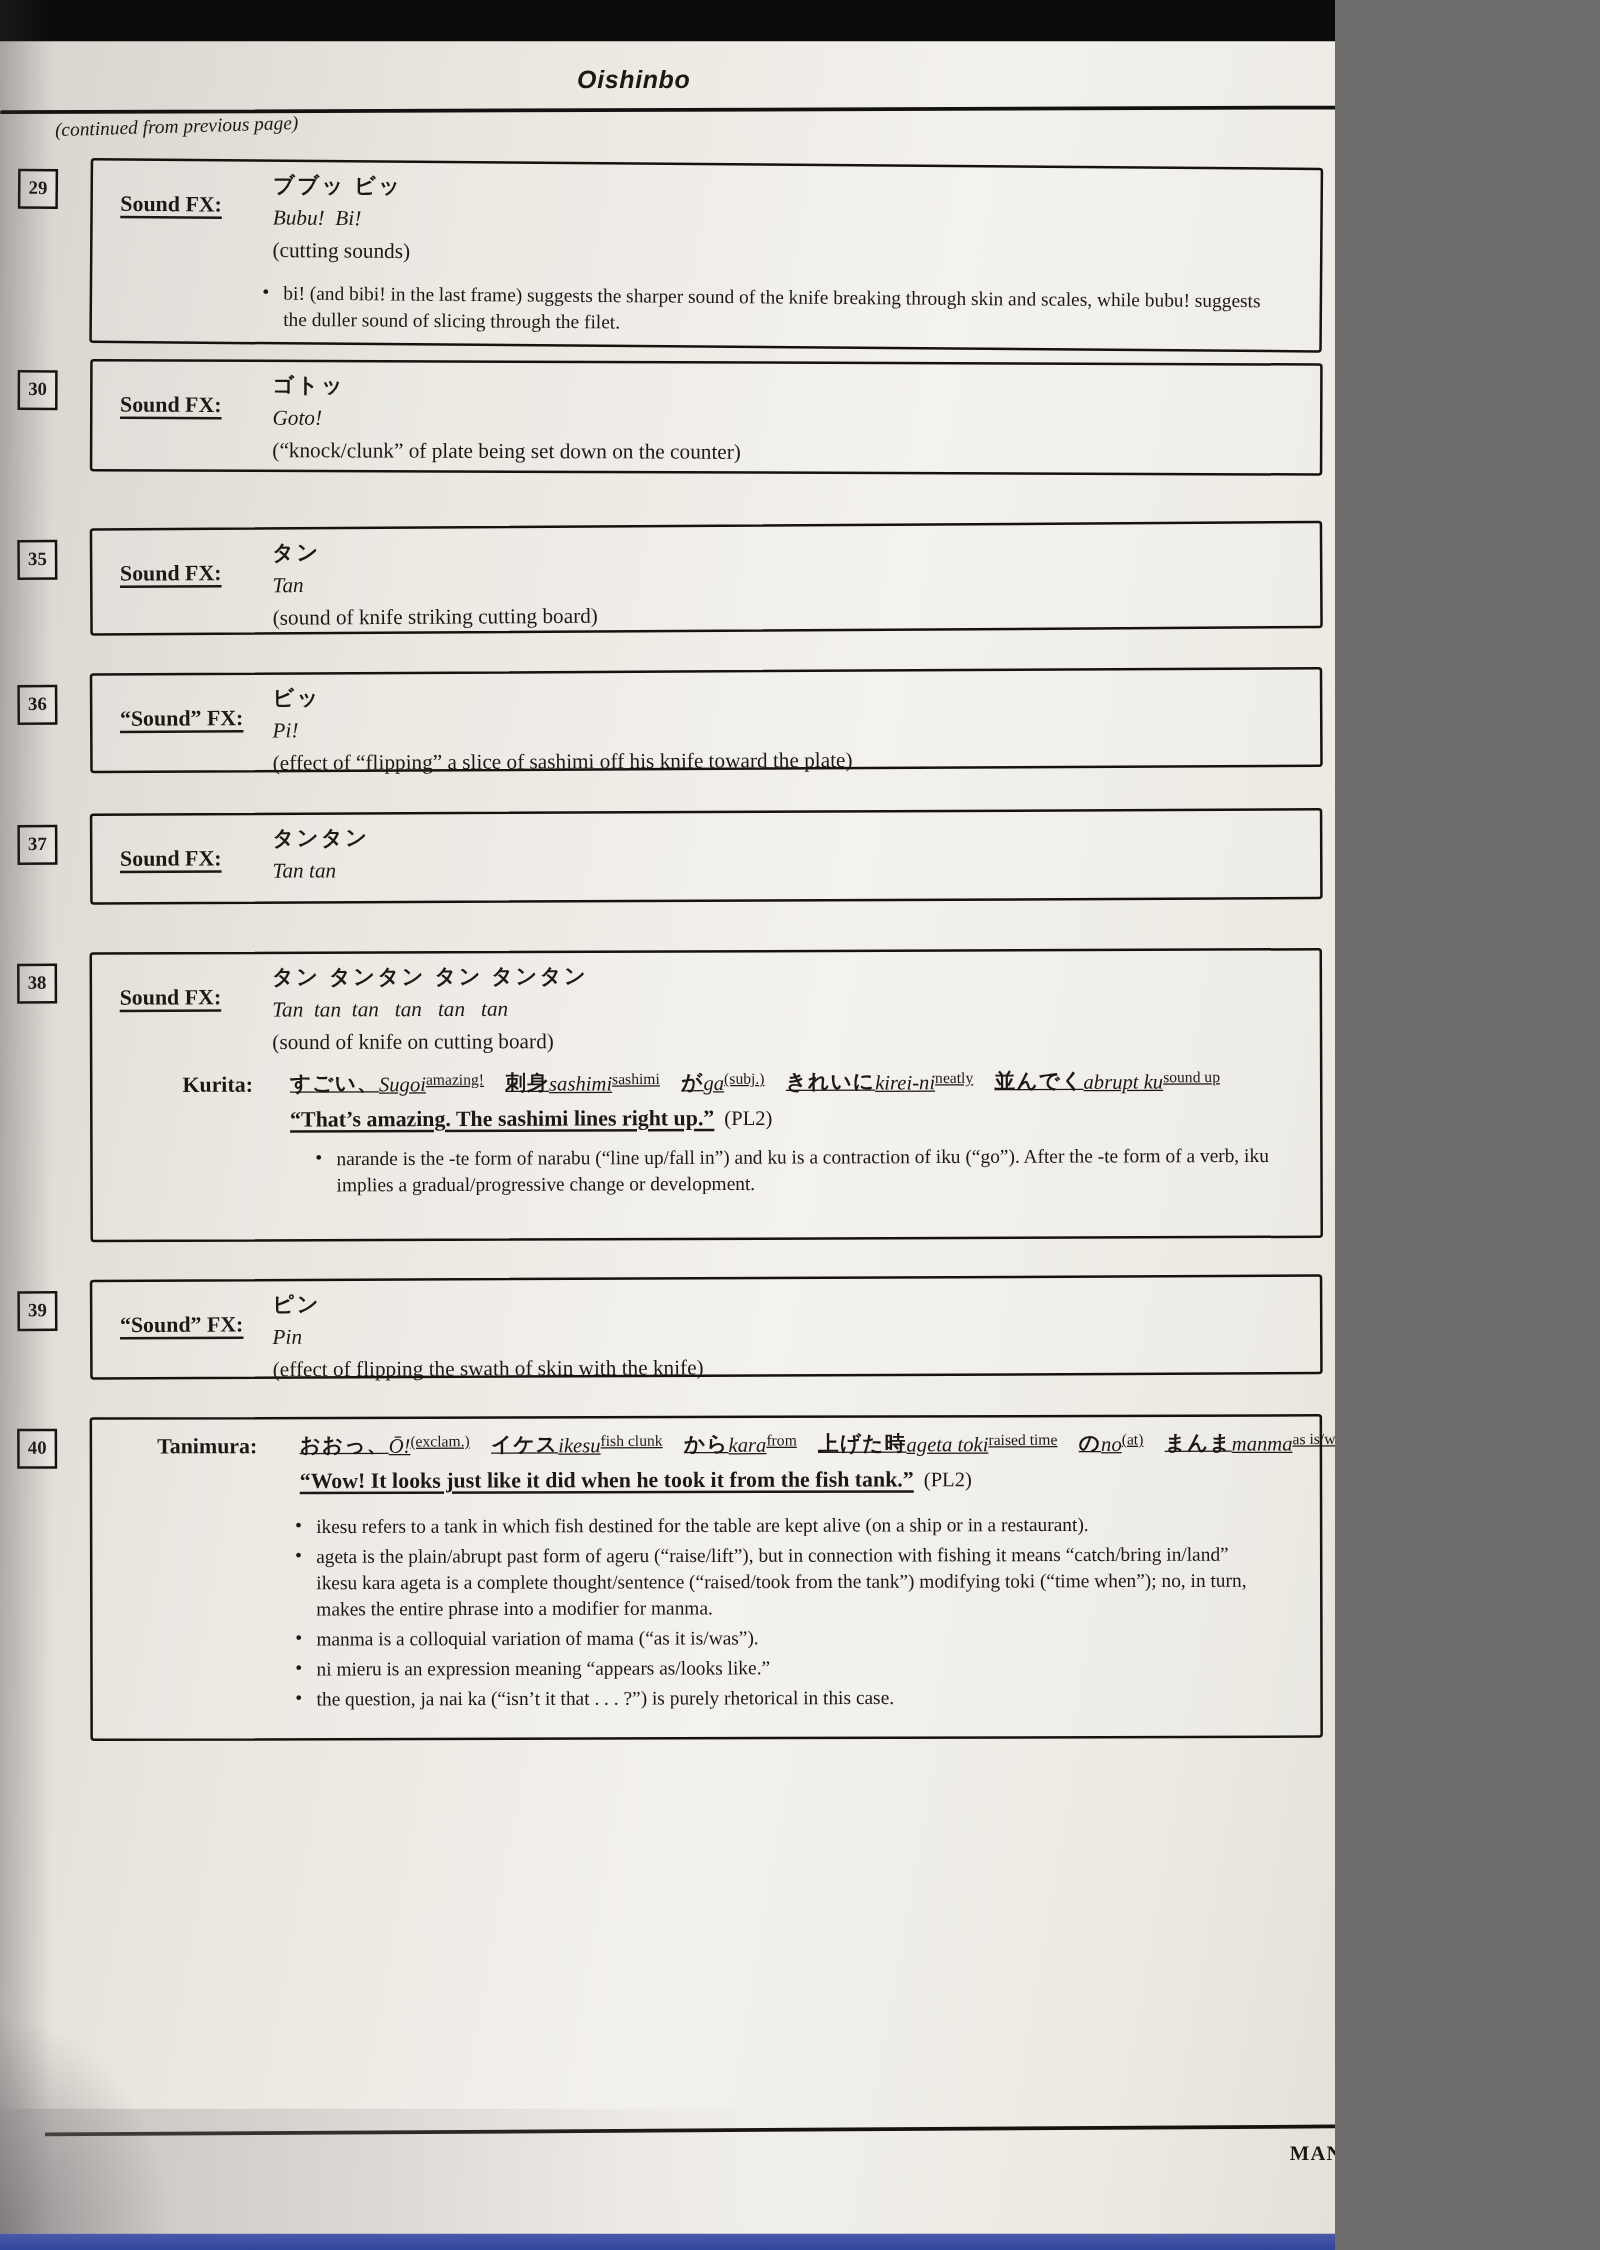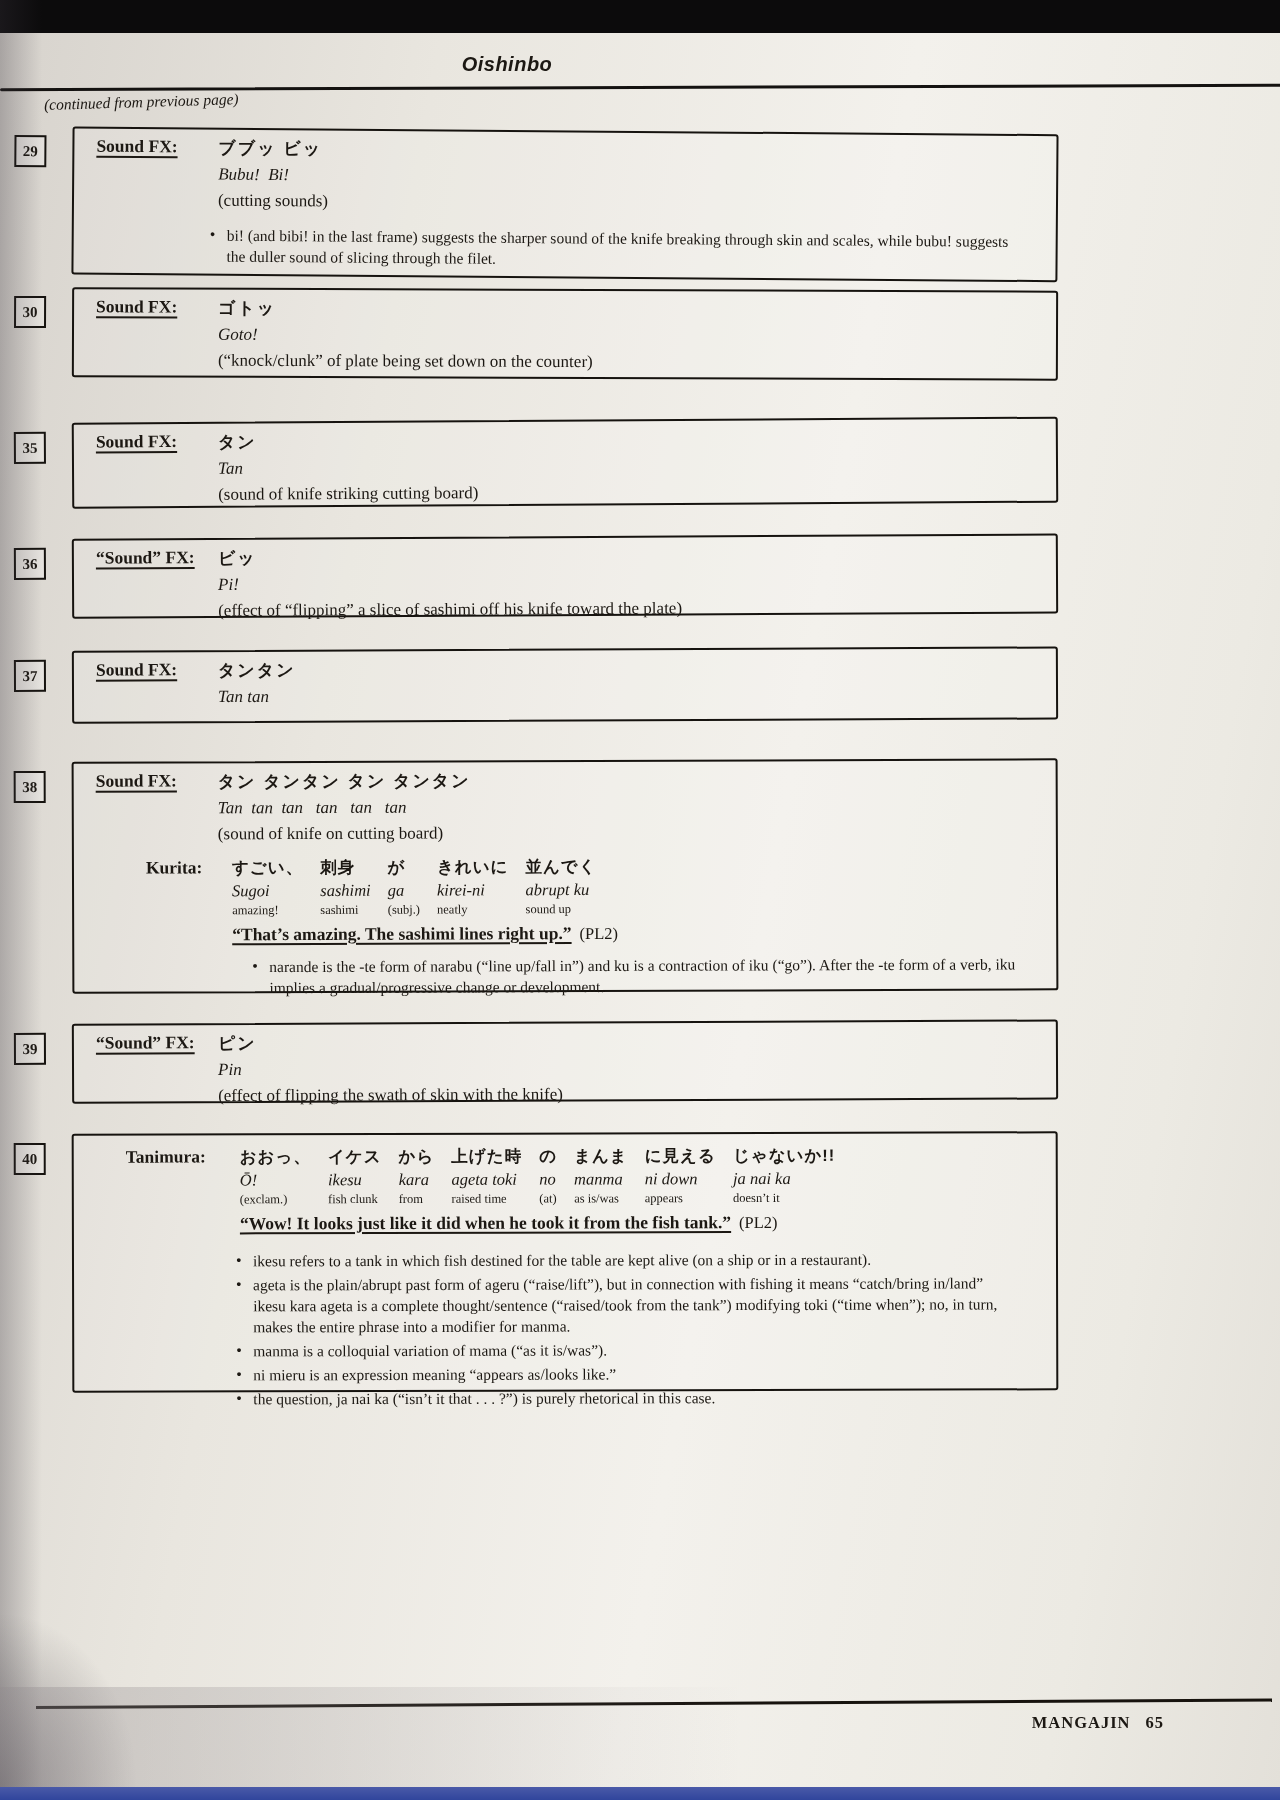--- a/index.html
+++ b/index.html
@@ -1,16 +1,16 @@
 <!DOCTYPE html>
 <html><head>
 <meta charset="utf-8">
 <style>
   html,body{margin:0;padding:0;background:#6f6d6b;}
-  .stage{position:relative;width:1280px;height:1800px;overflow:hidden;
+  .stage{position:relative;width:1068px;height:1800px;overflow:hidden;
     background:linear-gradient(100deg,#d7d3cd 0%,#e9e6df 28%,#f3f1ec 58%,#eceae3 85%,#e3e0d9 100%);
     font-family:"Liberation Serif",serif;color:#1c1813;}
   
   .topbar{position:absolute;top:0;left:0;width:100%;height:33px;background:#0c0b0c;}
   .bottombar{position:absolute;bottom:0;left:0;width:100%;height:13px;
     background:linear-gradient(to bottom,#4a5aa8,#30459c);}
   .edge-left{position:absolute;top:0;left:0;width:70px;height:1800px;pointer-events:none;
     background:linear-gradient(to right,rgba(58,53,62,.30),rgba(58,53,62,0) 60%);}
   .corner-bl{position:absolute;left:0;bottom:13px;width:170px;height:280px;pointer-events:none;
     background:radial-gradient(130% 100% at 0% 100%,rgba(44,39,49,.45),rgba(44,39,49,0) 62%);}
@@ -25,34 +25,34 @@
     transform:rotate(-1.7deg);transform-origin:left center;}
   
   .entry{position:absolute;left:14px;width:1044px;transform-origin:left center;}
   .num{position:absolute;left:0;top:9px;width:28px;height:28px;border:2.5px solid #16130f;
     background:rgba(255,255,255,.25);display:flex;align-items:center;justify-content:center;
     font-size:15px;font-weight:bold;}
   .box{position:absolute;left:58px;right:0;top:0;bottom:0;border:2.5px solid #16130f;border-radius:3px;
     padding:6px 18px 0 22px;box-sizing:border-box;background:rgba(255,255,255,.12);}
   .fx-row{display:flex;align-items:flex-start;}
   .fx-label{flex:0 0 122px;font-weight:bold;font-size:17.5px;white-space:nowrap;
-    text-decoration:underline;text-decoration-thickness:2px;text-underline-offset:4px;padding-top:1px;}
+    text-decoration:underline;text-decoration-thickness:2px;text-underline-offset:4px;padding-top:1px;margin-top:17px;}
   .fx-lines{flex:1;}
   .jp{font-family:"Liberation Sans",sans-serif;font-weight:bold;font-size:17px;letter-spacing:2px;line-height:26px;}
   .rom{font-style:italic;font-size:17px;line-height:26px;white-space:pre-wrap;}
   .gloss{font-size:17px;line-height:26px;}
   
   .speech-row{display:flex;align-items:flex-start;margin-top:9px;}
   .speaker{font-weight:bold;font-size:17.5px;white-space:nowrap;
     text-decoration-thickness:2px;text-underline-offset:4px;padding-top:1px;}
   .e38 .speech-row{margin-left:50px;} .e38 .speaker{flex:0 0 86px;}
   .e40 .speech-row{margin-top:4px;margin-left:30px;} .e40 .speaker{flex:0 0 114px;}
   .speech-lines{flex:1;}
   .words{display:flex;gap:17px;}
-  .word{display:flex;flex-direction:column;}
+  .word{display:flex;text-decoration:underline;}
   .w-jp{font-family:"Liberation Sans",sans-serif;font-weight:bold;font-size:16.5px;letter-spacing:1px;line-height:23px;white-space:nowrap;}
   .w-rom{font-style:italic;font-size:16.5px;line-height:23px;white-space:nowrap;}
   .w-gloss{font-size:12.5px;line-height:16px;white-space:nowrap;}
   .trans{margin-top:4px;font-size:17.5px;line-height:24px;}
   .trans-text{font-weight:bold;text-decoration:underline;text-decoration-thickness:2px;text-underline-offset:3px;}
   .pl{margin-left:8px;font-size:16.5px;margin-top:22px;}
   
   .notes{list-style:none;margin:11px 20px 0 114px;padding:0;font-size:15.5px;line-height:21px;}
   .notes li{position:relative;padding-left:17px;margin-bottom:3px;}
   .notes li::before{content:"\2022";position:absolute;left:0;top:-1px;font-size:16px;}

